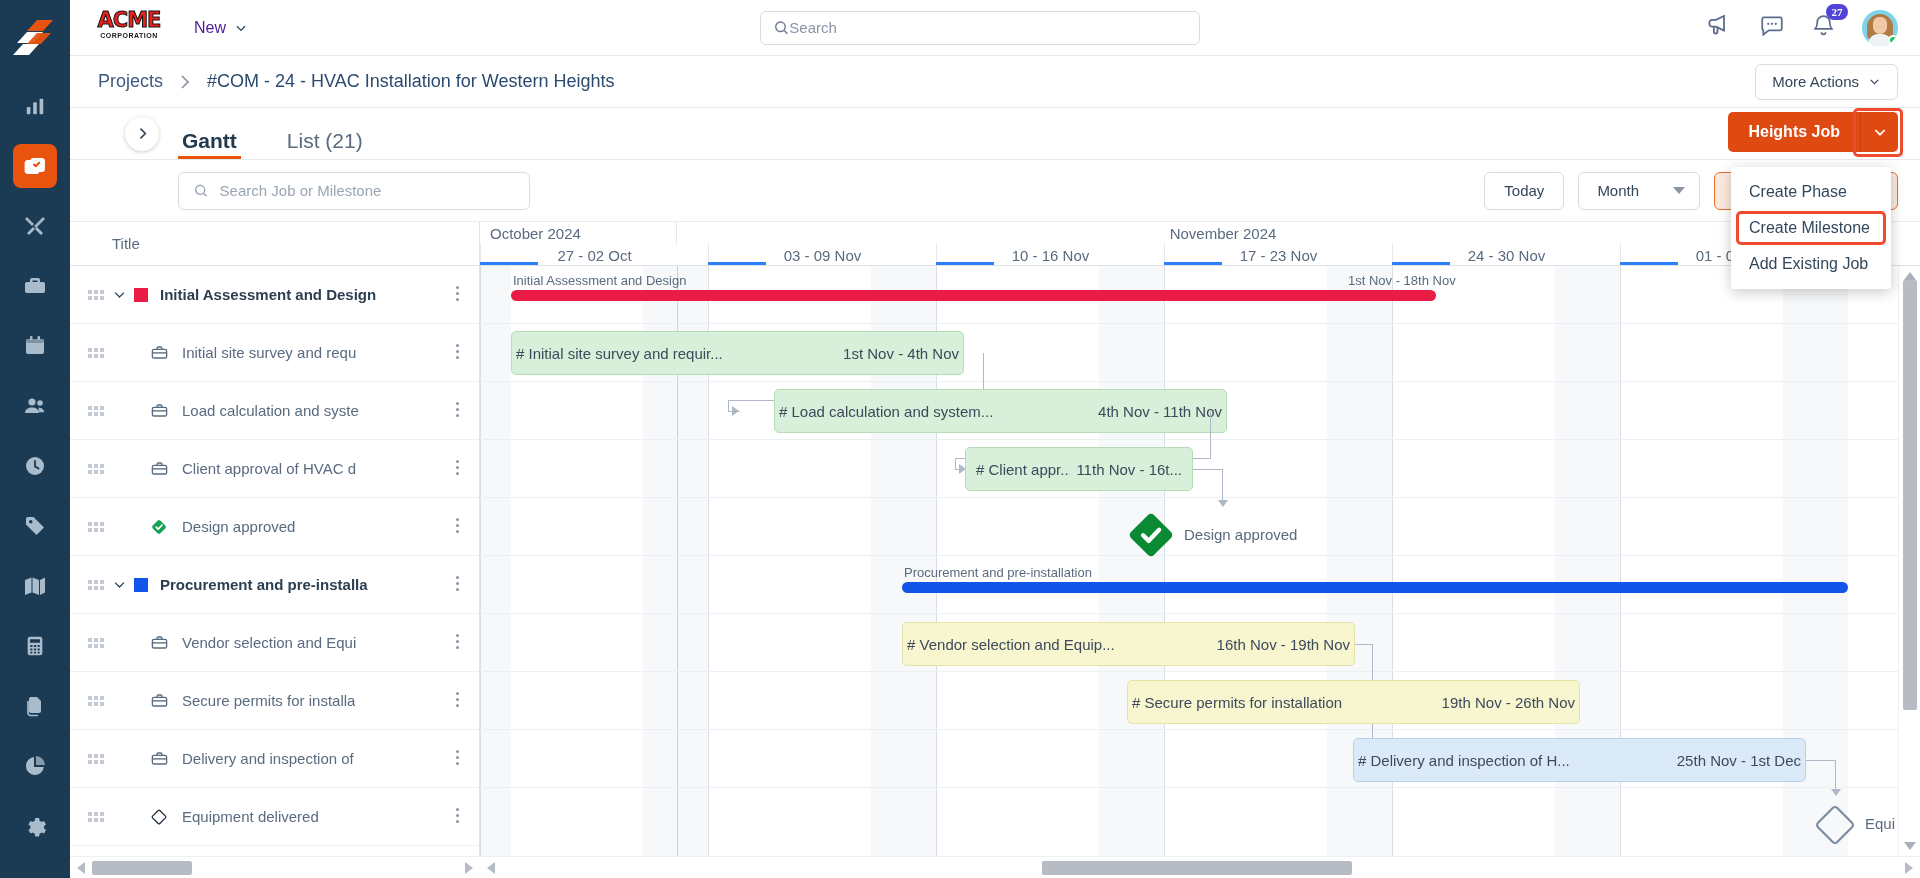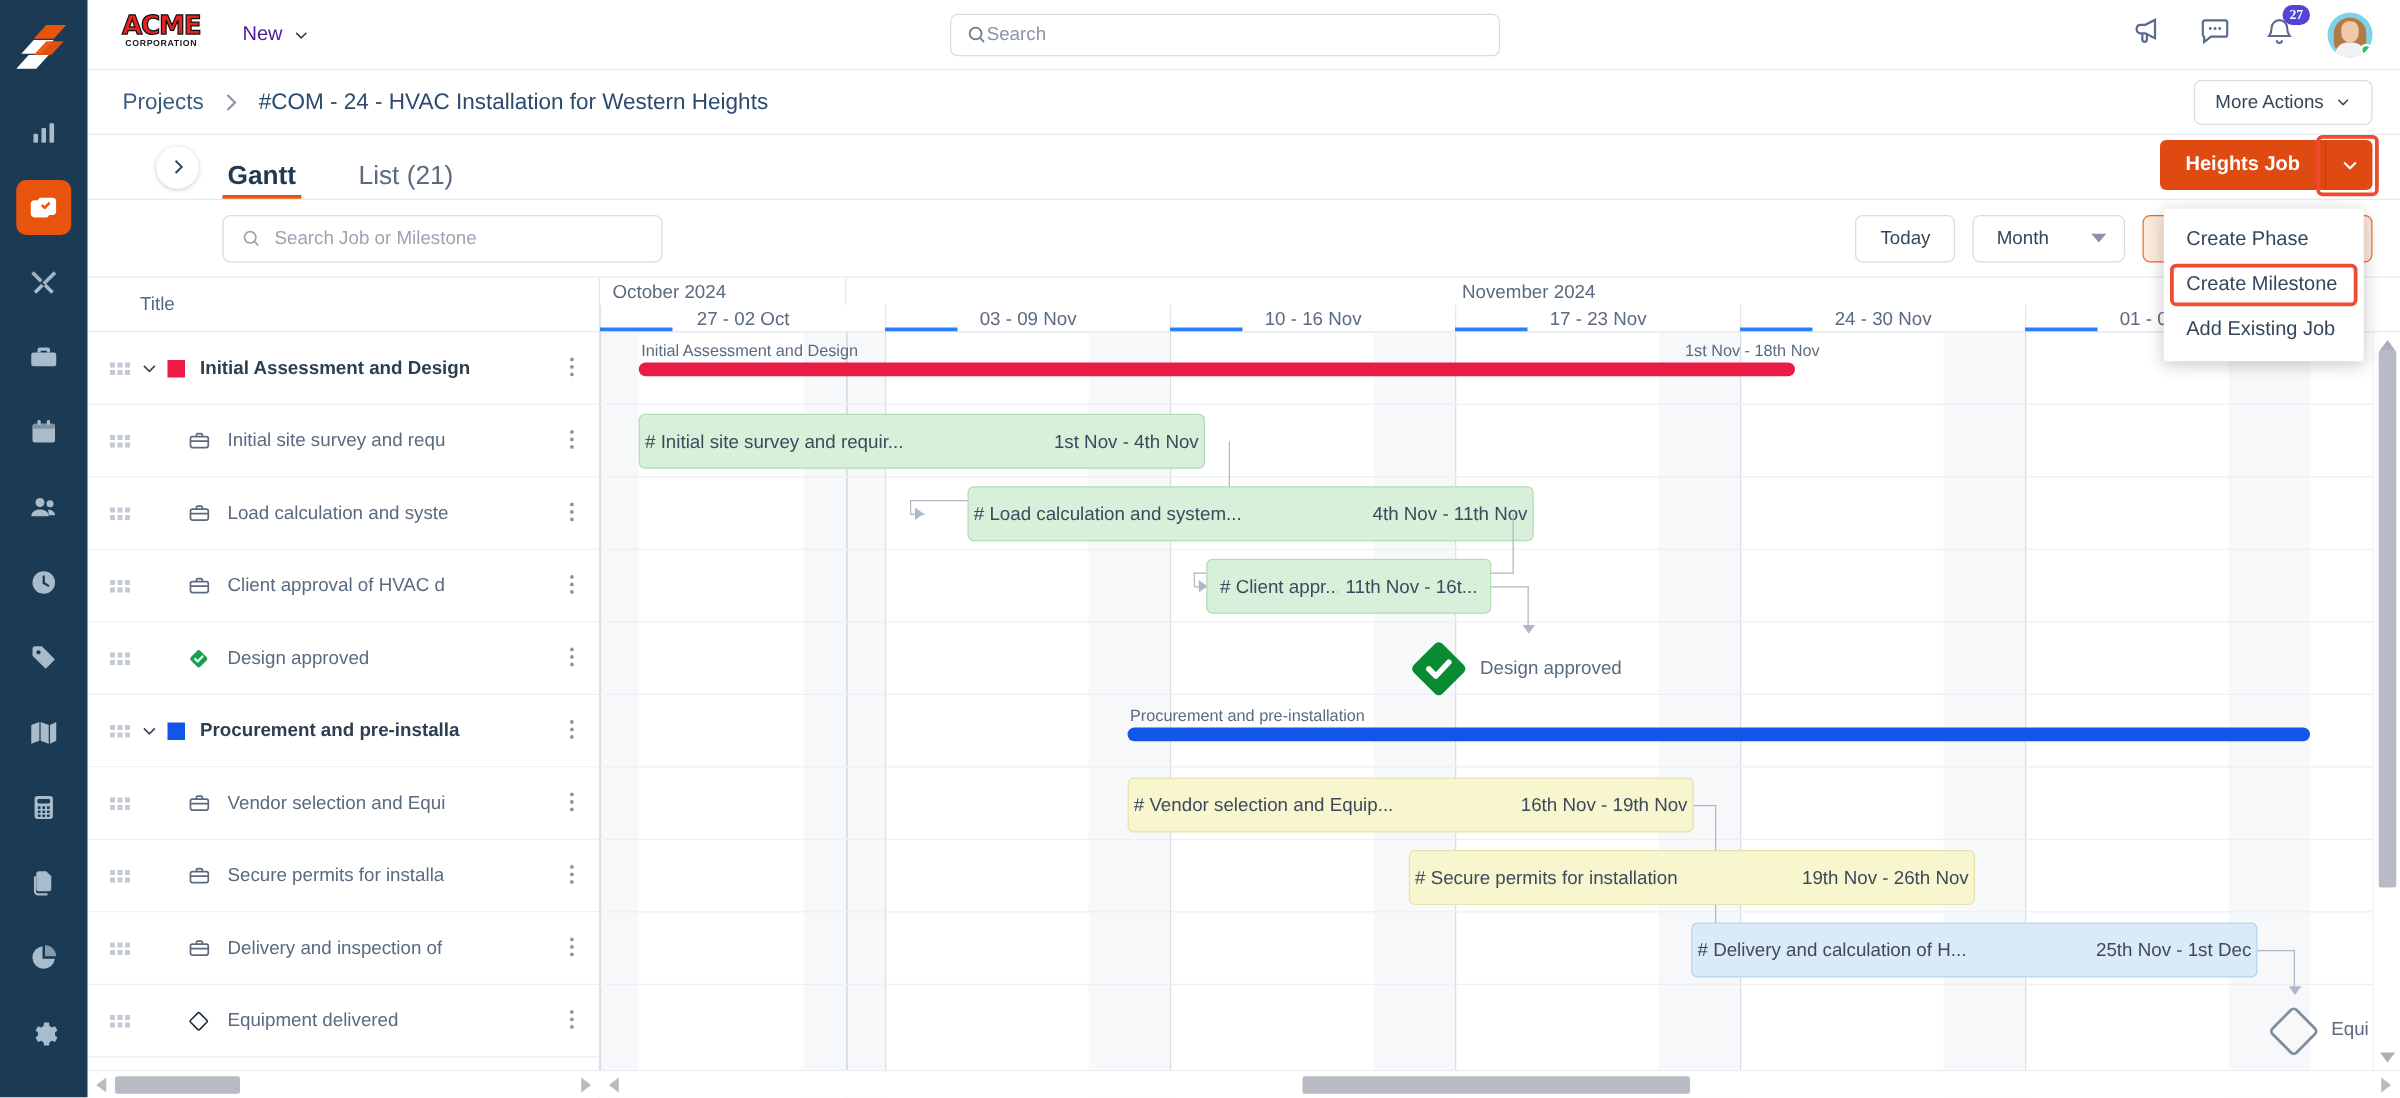--- a/index.html
+++ b/index.html
@@ -855,21 +855,21 @@
           <span class="link" style="left:875px;top:378px;width:18px;height:1px;border-top-width:1.5px;"></span>
           <span class="link" style="left:892px;top:378px;width:1px;height:113px;border-left-width:1.5px;"></span>
           <span class="arrow-d" style="left:888px;top:487px;"></span>
 
           <div class="task-bar" style="left:647px;top:414px;width:453px;background:#f7f6cf;border:1px solid #e5e3a8;">
             <span class="tname">#&nbsp;<span>Secure permits for installation</span></span>
             <span class="tdate">19th Nov - 26th Nov</span>
           </div>
 
           <div class="task-bar" style="left:873px;top:472px;width:453px;background:#dbeaf8;border:1px solid #b4d3ee;">
-            <span class="tname">#&nbsp;<span>Delivery and calculation of H...</span></span>
+            <span class="tname">#&nbsp;<span>Delivery and inspection of H...</span></span>
             <span class="tdate">25th Nov - 1st Dec</span>
           </div>
 
           <span class="link" style="left:1326px;top:494px;width:30px;height:1px;border-top-width:1.5px;"></span>
           <span class="link" style="left:1355px;top:494px;width:1px;height:33px;border-left-width:1.5px;"></span>
           <span class="arrow-d" style="left:1351px;top:523px;"></span>
 
           <span class="ms-diamond" style="left:1331px;top:535px;">
             <svg width="48" height="48" viewBox="0 0 24 24">
                 <rect x="5.2" y="5.2" width="13.6" height="13.6" rx="1.6" transform="rotate(45 12 12)" fill="none" stroke="#7d8da0" stroke-width="1.1"></rect>

